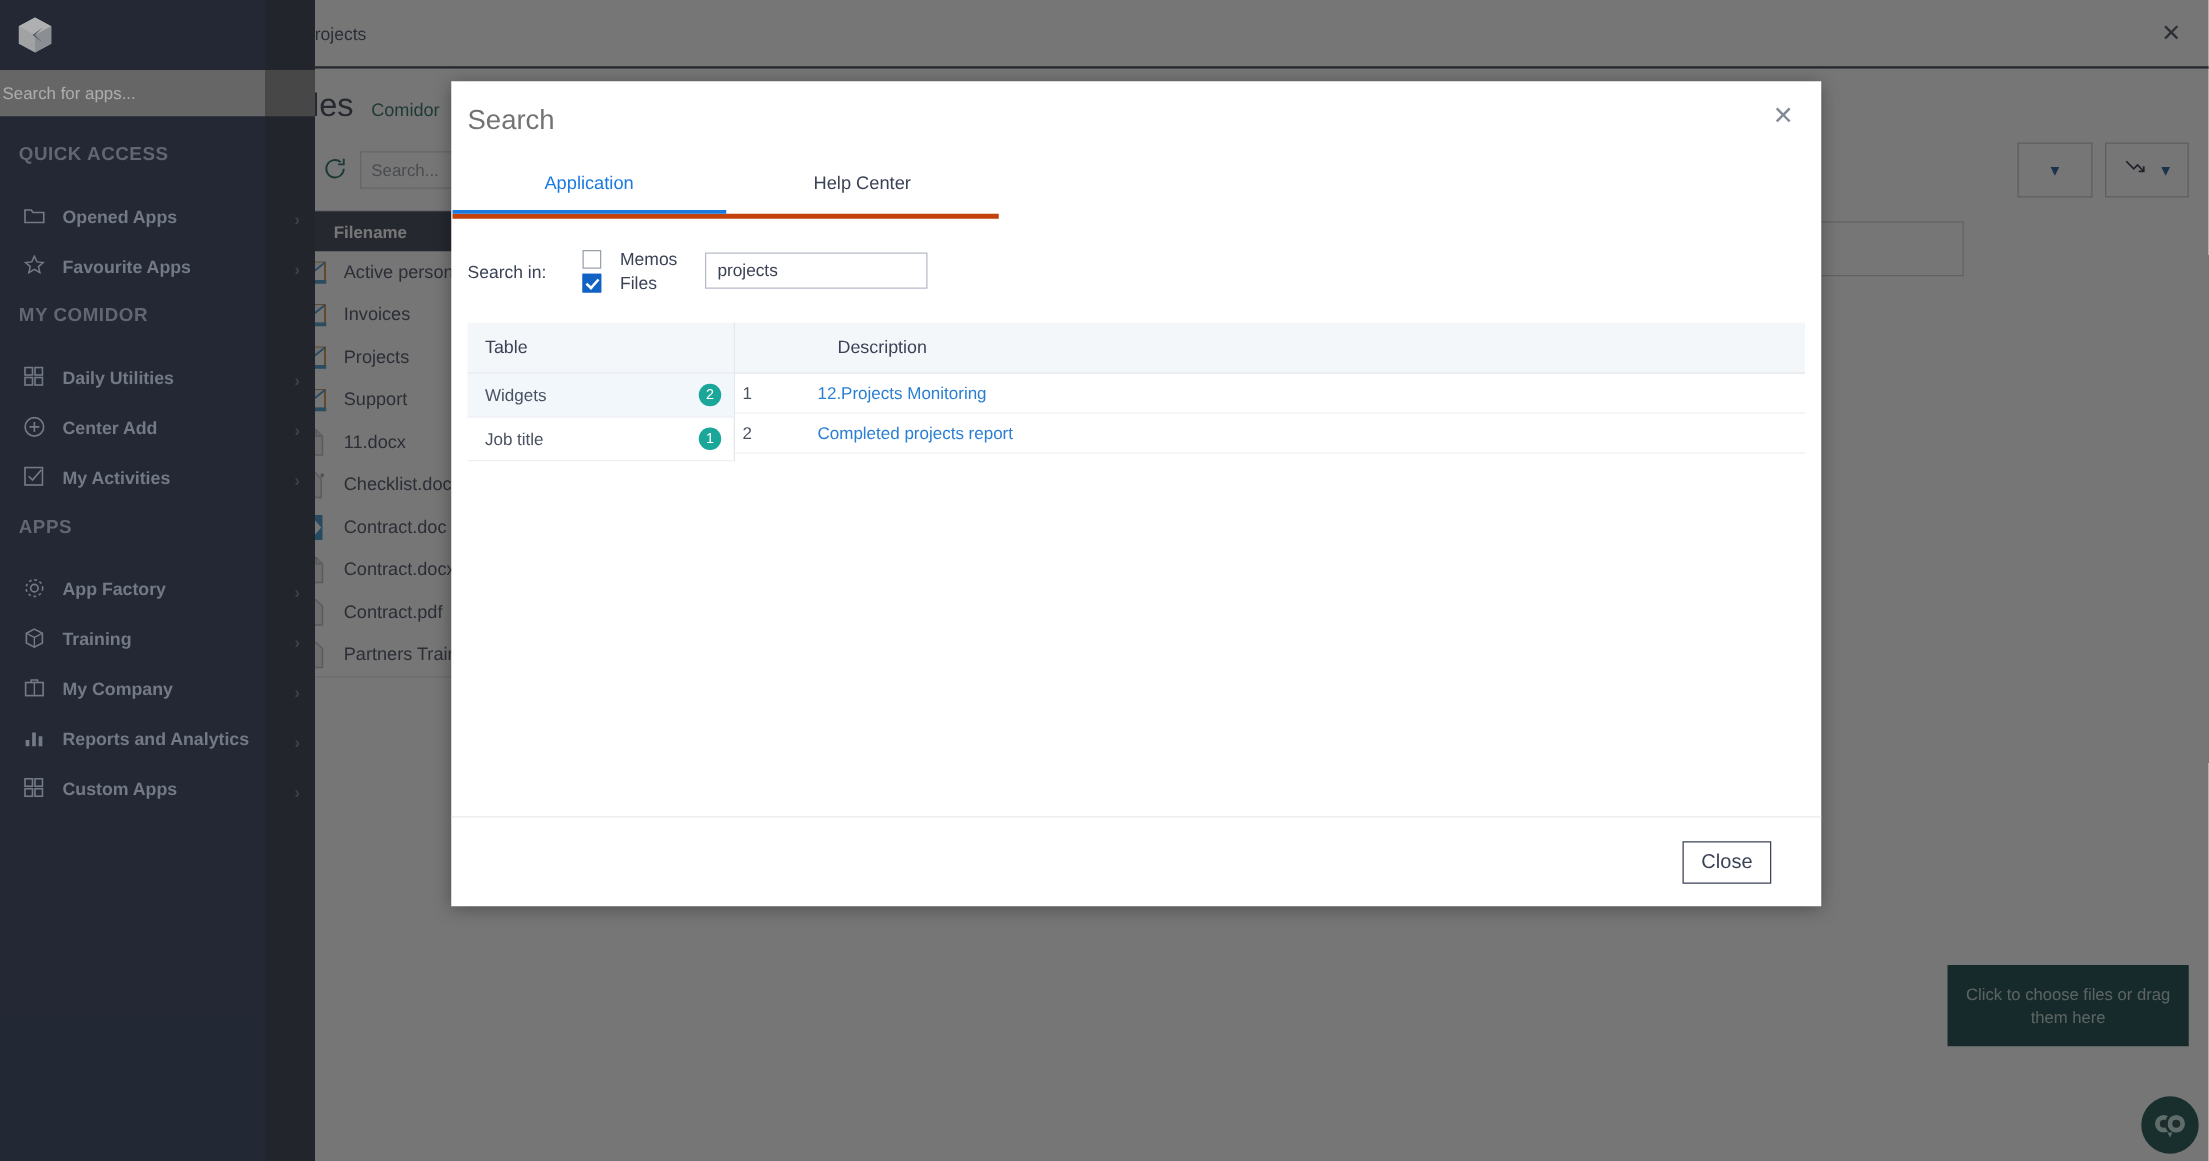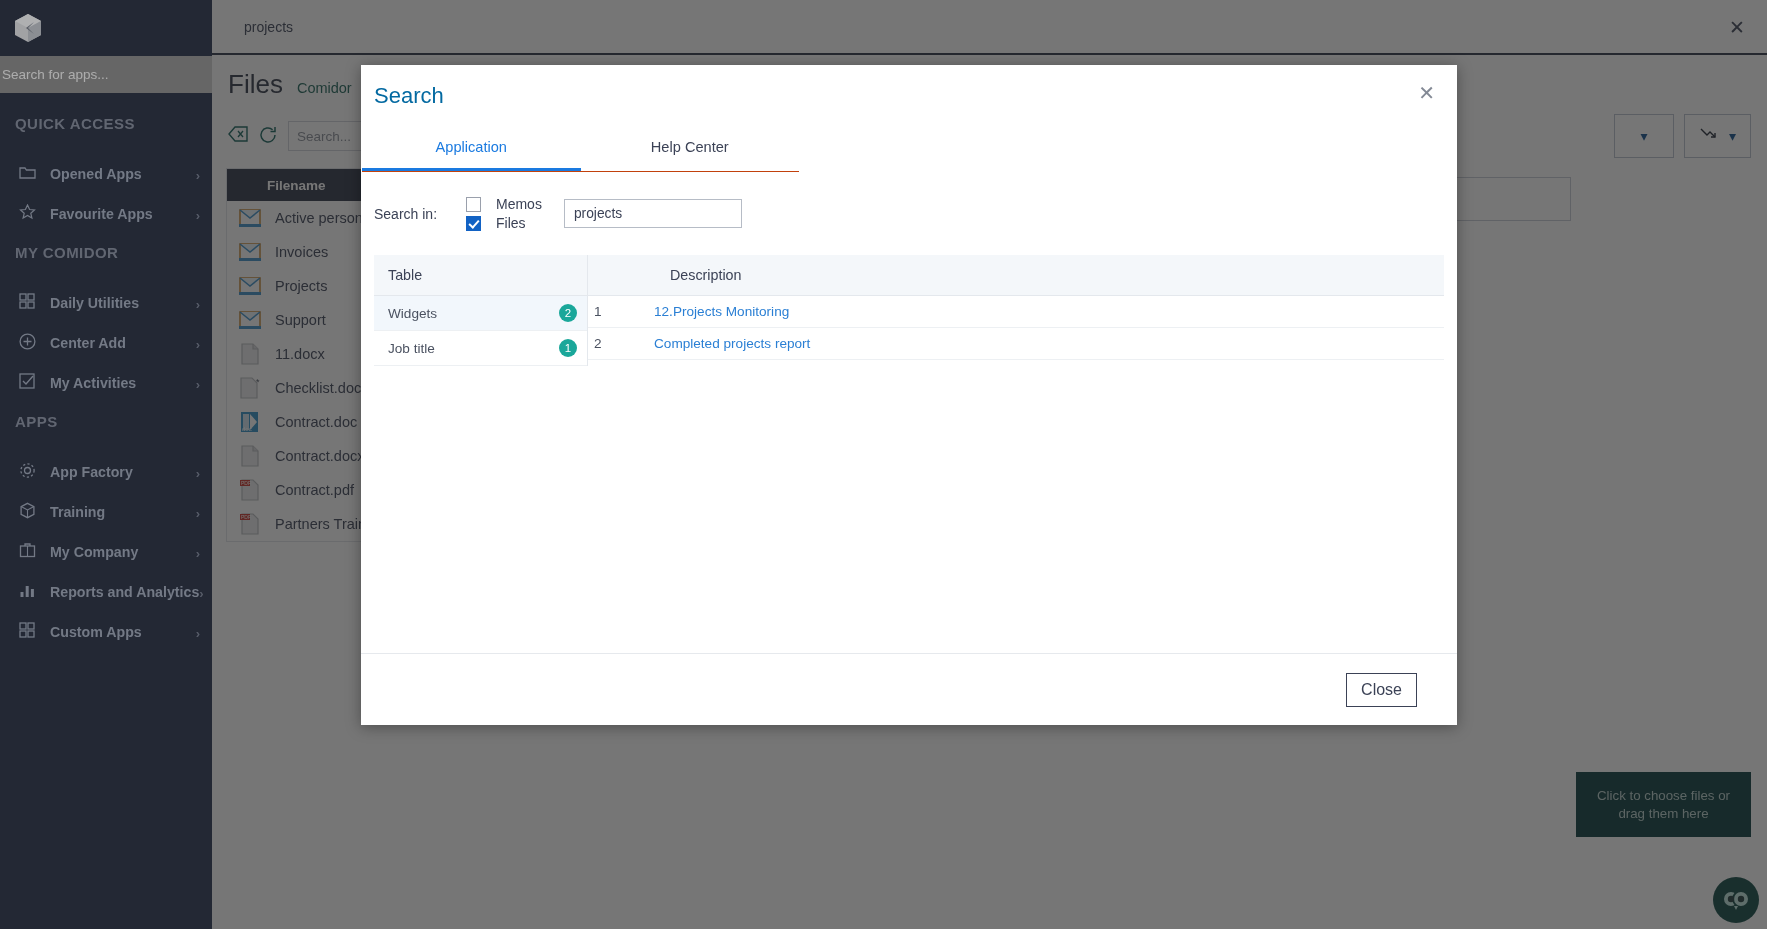--- a/index.html
+++ b/index.html
@@ -7,21 +7,21 @@
     width: 1767px; height: 929px;
     font-family: "Liberation Sans", sans-serif;
     overflow: hidden;
     background: #ffffff;
   }
   .app { position: relative; width: 1767px; height: 929px; }
 
   
   .sidebar {
     position: absolute; left: 0; top: 0;
-    width: 212px; height: 929px;
+    width: 252px; height: 929px;
     background: #242b3d;
     z-index: 5;
   }
   .sidebar-logo {
     height: 56px; display: flex; align-items: center; padding-left: 13px;
   }
   .logo-mark { width: 30px; height: 32px; }
   .sidebar-search {
     height: 37px; background: #848484; display: flex; align-items: center;
     padding-left: 2px;
@@ -100,21 +100,21 @@
   .fl-icon { width: 26px; height: 24px; margin-right: 12px; flex:0 0 26px; }
 
   .rightcard {
     position: absolute; right: 196px; top: 122px;
     width: 200px; height: 44px; border: 1px solid #c5cbd5;
     display: flex; align-items: center; padding-left: 14px;
     font-size: 15px; color: #2f3545;
   }
   .dropzone {
     position: absolute; right: 16px; bottom: 92px;
-    width: 175px; height: 65px; background: #07393a;
+    width: 193px; height: 65px; background: #07393a;
     color: #b9cfcd; font-size: 13.3px; text-align: center;
     display: flex; align-items: center; justify-content: center;
     padding: 0 12px; line-height: 1.35; cursor: pointer;
   }
   .owl {
     position: absolute; right: 8px; bottom: 6px;
     width: 46px; height: 46px; border-radius: 50%;
     background: #0d4641; display:flex; align-items:center; justify-content:center;
   }
 
@@ -132,27 +132,27 @@
   .modal {
     position: absolute; left: 361px; top: 65px;
     width: 1096px; height: 660px; background: #fff;
     z-index: 40; box-shadow: 0 2px 14px rgba(0,0,0,.35);
     display: flex; flex-direction: column;
   }
   .modal-head {
     height: 62px; display: flex; align-items: center;
     padding: 0 18px 0 13px; position: relative;
   }
-  .modal-title { font-size: 22px; color: #0369a1; font-weight: normal; }
+  .modal-title { font-size: 22px; color: #737373; font-weight: normal; }
   .modal-x {
     position: absolute; right: 22px; top: 18px;
     font-size: 20px; color: #838995; cursor: pointer; line-height: 1;
   }
   .tabs {
-    display: flex; border-bottom: 1px solid #c2410c; margin: 0 0 0 0;
+    display: flex; border-bottom: 4px solid #c2410c; margin: 0 0 0 0;
     padding-left: 0; width: 437px; margin-left: 1px;
   }
   .tab {
     flex: 1 1 0; text-align: center; font-size: 14.6px;
     padding: 12px 0 13px 0; cursor: pointer; color: #3b4256;
   }
   .tab.active { color: #1a7ae0; border-bottom: 3px solid #1a7ae0; }
 
   .search-row {
     display: flex; align-items: center; padding: 24px 0 0 13px; gap: 0;

